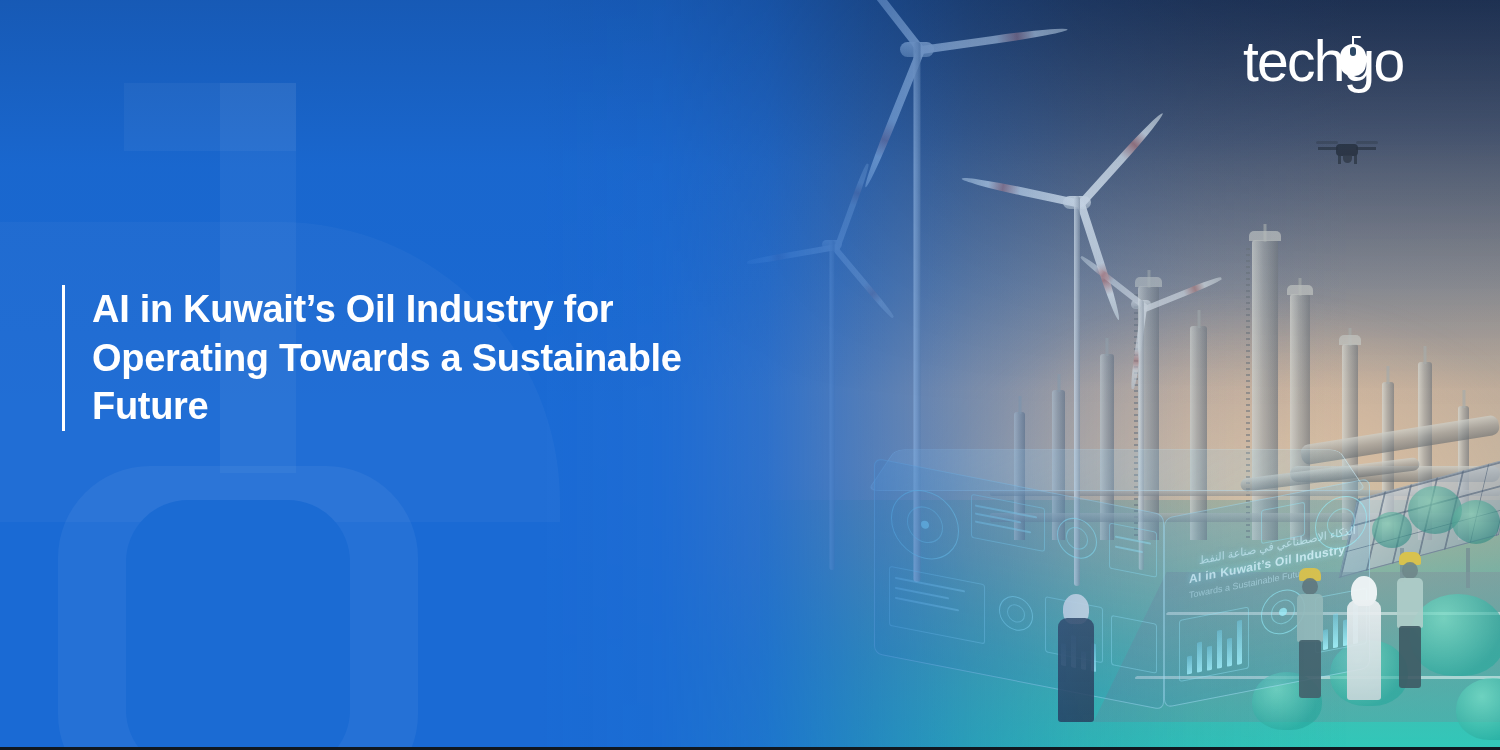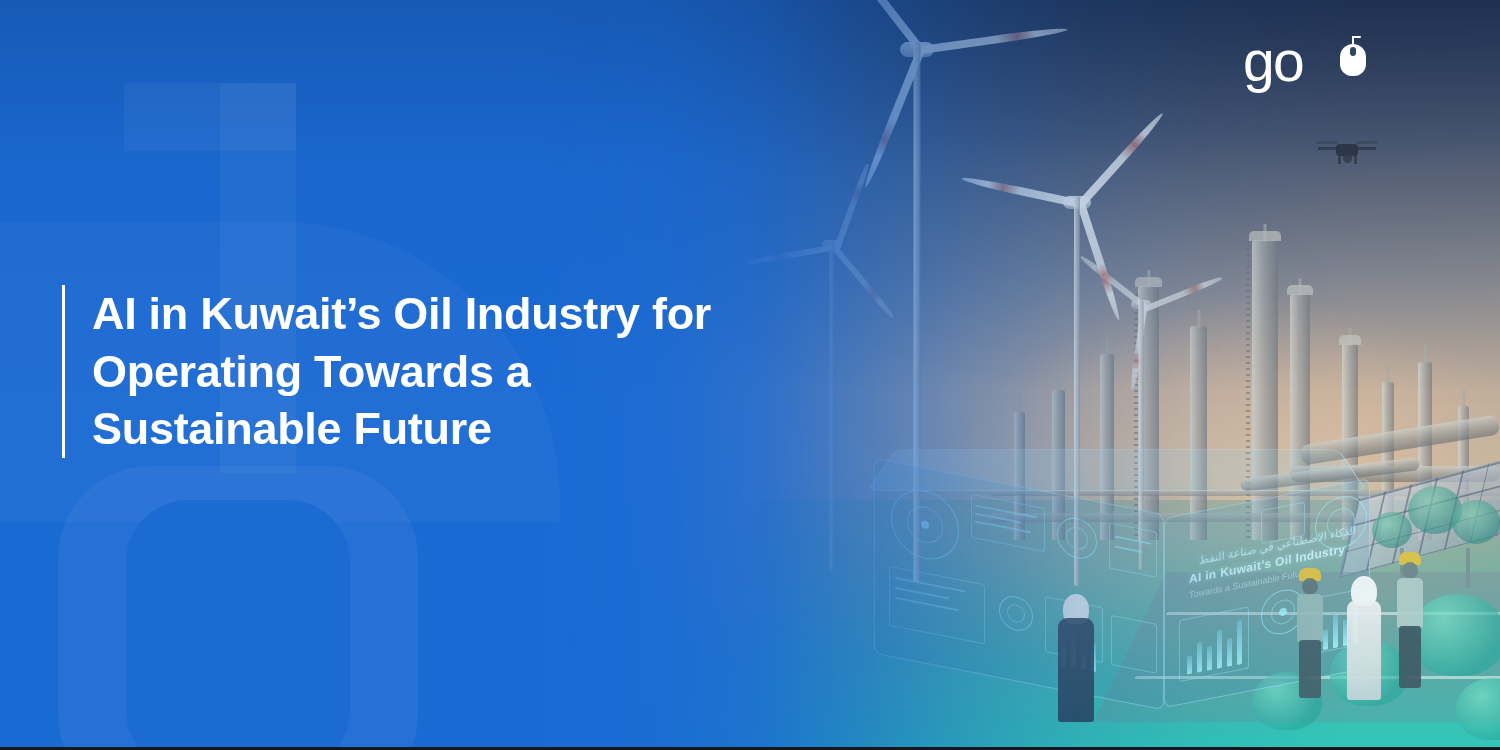--- a/index.html
+++ b/index.html
@@ -300,21 +300,21 @@
   
   .headline-wrap {
     position:absolute; left:62px; top:285px;
     display:flex; align-items:stretch; gap:27px;
   }
   .accent-bar {
     width:3px; background:#ffffff; flex:0 0 auto; align-self:stretch;
   }
   .headline {
     color:#ffffff;
-    font-size:45px;
+    font-size:38px;
     font-weight:bold;
     line-height:1.28;
     letter-spacing:-0.3px;
     max-width:680px;
   }
 
   
   .logo {
     position:absolute; left:1243px; top:30px;
     height:62px; display:flex; align-items:center;
@@ -528,20 +528,21 @@
     <div class="wm-zero"></div>
     <div class="wm-zero-hole"></div>
   </div>
 
   <div class="headline-wrap">
     <div class="accent-bar"></div>
     <h1 class="headline">AI in Kuwait’s Oil Industry for Operating Towards a Sustainable Future</h1>
   </div>
 
   <div class="logo">
+    <span class="logo-text">tech</span>
     <span class="logo-text">go</span>
     <span class="logo-mouse">
       <span class="cord"></span>
       <span class="cord-tip"></span>
       <span class="shell"></span>
       <span class="wheel"></span>
     </span>
   </div>
 
   <div class="bottom-edge"></div>

